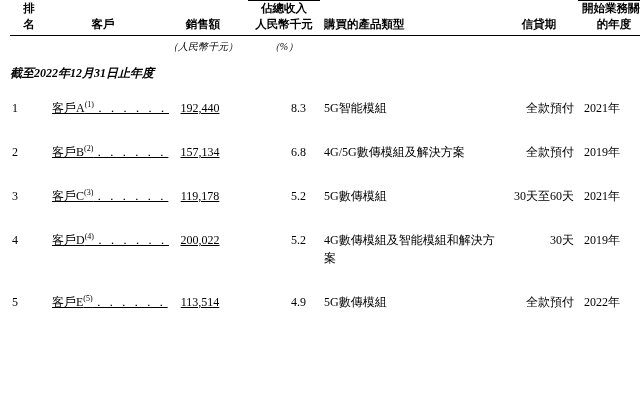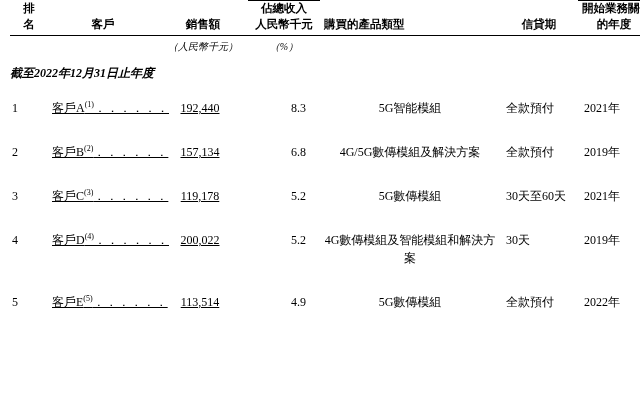--- a/index.html
+++ b/index.html
@@ -77,22 +77,22 @@
   .data-row td {
     padding: 13px 4px 13px 4px;
     vertical-align: top;
     line-height: 1.5;
     font-size: 12px;
   }
   .cell-rank { text-align: left; padding-left: 2px !important; }
   .cell-cust { text-align: left; white-space: nowrap; text-decoration: underline; }
   .cell-sales { text-align: center; padding-right: 10px !important; text-decoration: underline; }
   .cell-pct { text-align: right; padding-right: 14px !important; }
-  .cell-type { text-align: center; }
-  .cell-credit { text-align: left; padding-left: 6px !important; }
+  .cell-type { }
+  .cell-credit { text-align: right; padding-left: 6px !important; }
   .cell-year { text-align: left; padding-left: 6px !important; }
 
   sup {
     font-size: 8px;
     vertical-align: super;
     line-height: 0;
   }
   .dots { letter-spacing: 0.5px; }
 </style>
 </head>

